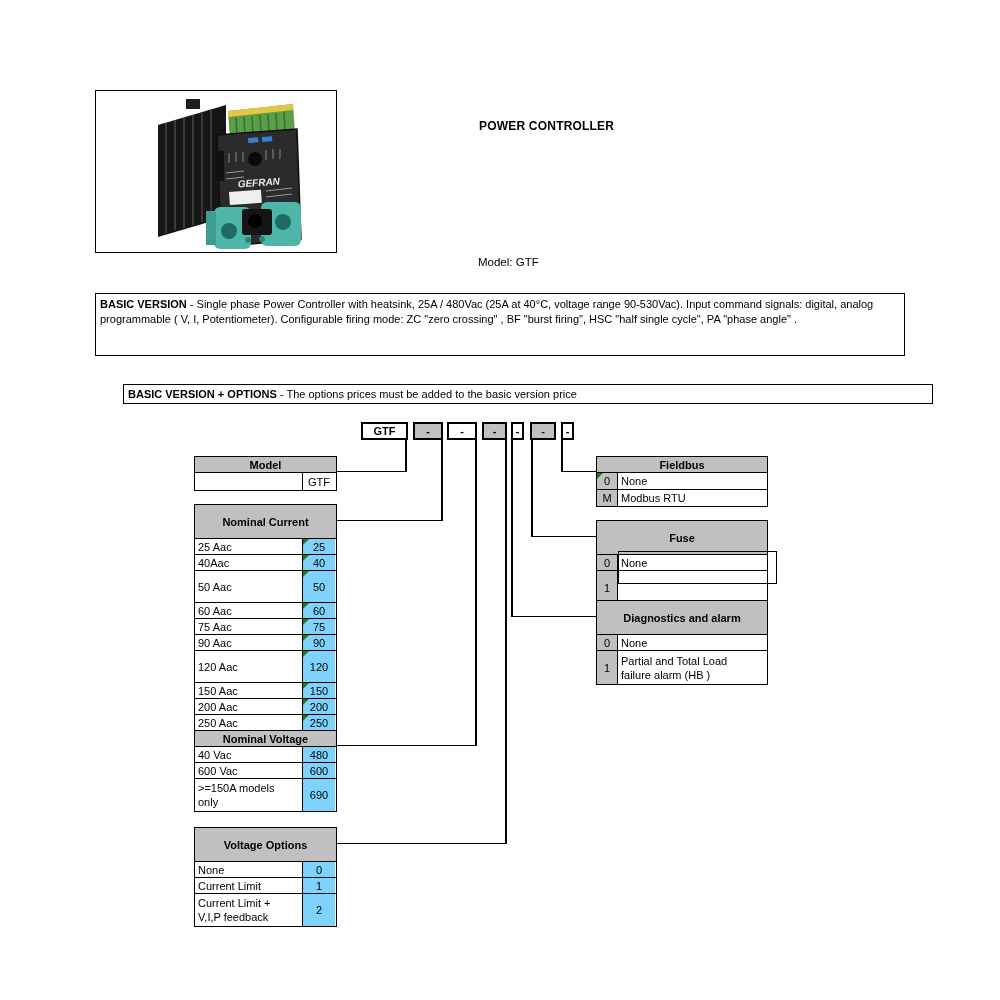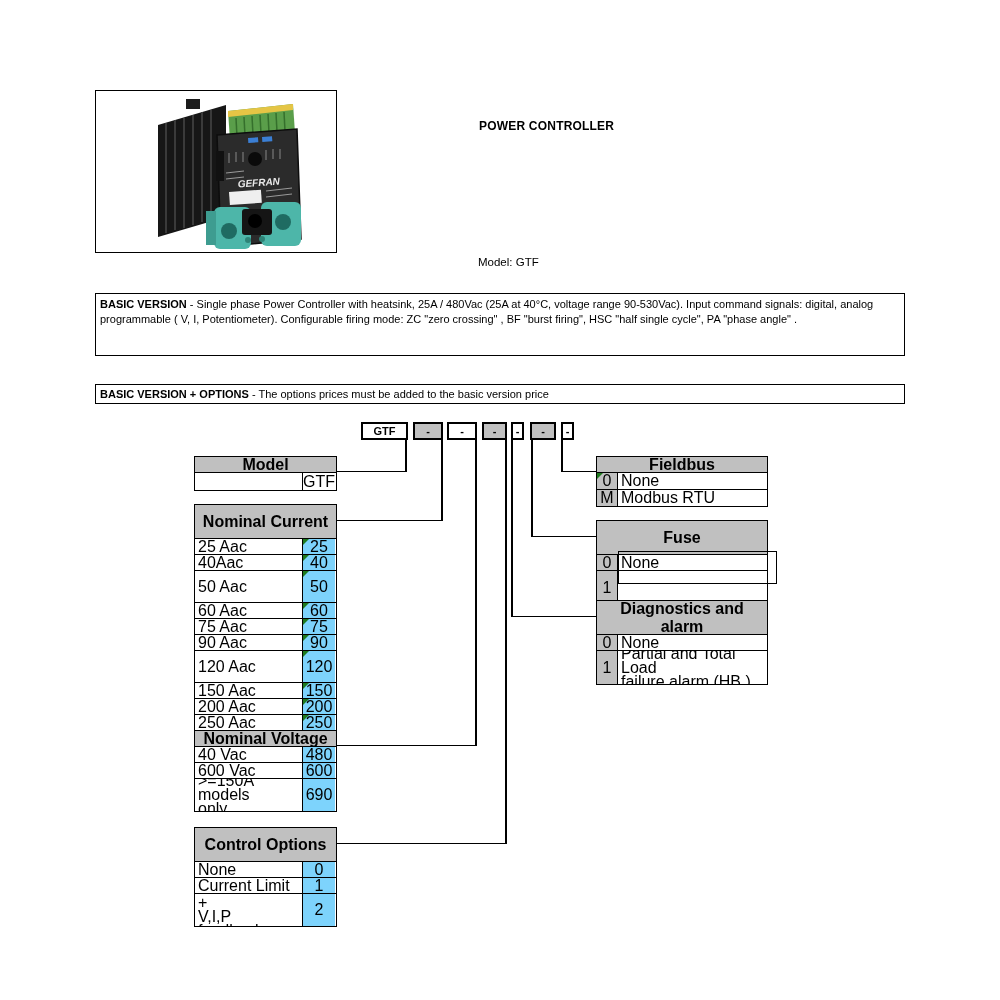--- a/index.html
+++ b/index.html
@@ -19,21 +19,21 @@
 
   
   .code-box { position:absolute; top:422px; height:18px; border:2px solid #000; background:#fff; font-size:11px; font-weight:bold; text-align:center; line-height:14px; }
   .code-box.gray { background:#c0c0c0; }
 
   
   .vline { position:absolute; width:1.5px; background:#000; }
   .hline { position:absolute; height:1.5px; background:#000; }
 
   
-  .tbl { position:absolute; border:1px solid #000; background:#fff; font-size:16px; }
+  .tbl { position:absolute; border:1px solid #000; background:#fff; font-size:11px; }
   .hdr { height:16px; background:#c0c0c0; font-weight:bold; text-align:center; border-bottom:1px solid #000; display:flex; align-items:center; justify-content:center; }
   .row { display:flex; border-bottom:1px solid #000; }
   .row:last-child { border-bottom:none; }
   .h16 { height:16px; } .h17 { height:17px; } .h32 { height:32px; } .h33 { height:33px; }
   .cell { display:flex; align-items:center; overflow:hidden; }
   .cell span { white-space:pre-line; line-height:14px; }
   .lt { width:143px; }
   .lt .lab { width:108px; border-right:1px solid #000; padding:0 3px; }
   .lt .val { width:32px; background:#7dd3fc; justify-content:center; position:relative; }
   .rt { width:172px; }
@@ -117,21 +117,21 @@
     </svg>
   </div>
 
   <div class="title">POWER CONTROLLER</div>
   <div class="model-line">Model: GTF</div>
 
   <div class="pbox" style="top:293px; height:63px;">
     <b>BASIC VERSION</b><span> - Single phase Power Controller with heatsink, 25A / 480Vac (25A at 40°C, voltage range 90-530Vac). Input command signals: digital, analog programmable ( V, I, Potentiometer). Configurable firing mode:  ZC "zero crossing" , BF "burst firing", HSC "half single cycle", PA "phase angle" .</span>
   </div>
 
-  <div class="pbox" style="top:384px; height:20px; line-height:13px;">
+  <div class="pbox" style="top:384px; height:20px; line-height:13px;margin-left:28px;">
     <b>BASIC VERSION + OPTIONS</b><span> - The options prices must be added to the basic version price</span>
   </div>
 
   <div class="code-box" style="left:361px; width:47px;">GTF</div>
   <div class="code-box gray" style="left:413px; width:30px;">-</div>
   <div class="code-box" style="left:447px; width:30px;">-</div>
   <div class="code-box gray" style="left:482px; width:25px;">-</div>
   <div class="code-box" style="left:511px; width:13px;">-</div>
   <div class="code-box gray" style="left:530px; width:26px;">-</div>
   <div class="code-box" style="left:561px; width:13px;">-</div>
@@ -270,21 +270,21 @@
           <span>&gt;=150A models
 only</span>
         </div>
       <div class="cell val">
           <span>690</span>
         </div>
     </div>
   </div>
 
   <div class="tbl lt" style="left:194px; top:827px;">
-    <div class="hdr hdr17">Control Options</div>
+    <div class="hdr hdr17">Voltage Options</div>
     <div class="row h16">
       <div class="cell lab">
           <span>None</span>
         </div>
       <div class="cell val">
           <span>0</span>
         </div>
     </div>
     <div class="row h16">
       <div class="cell lab">

